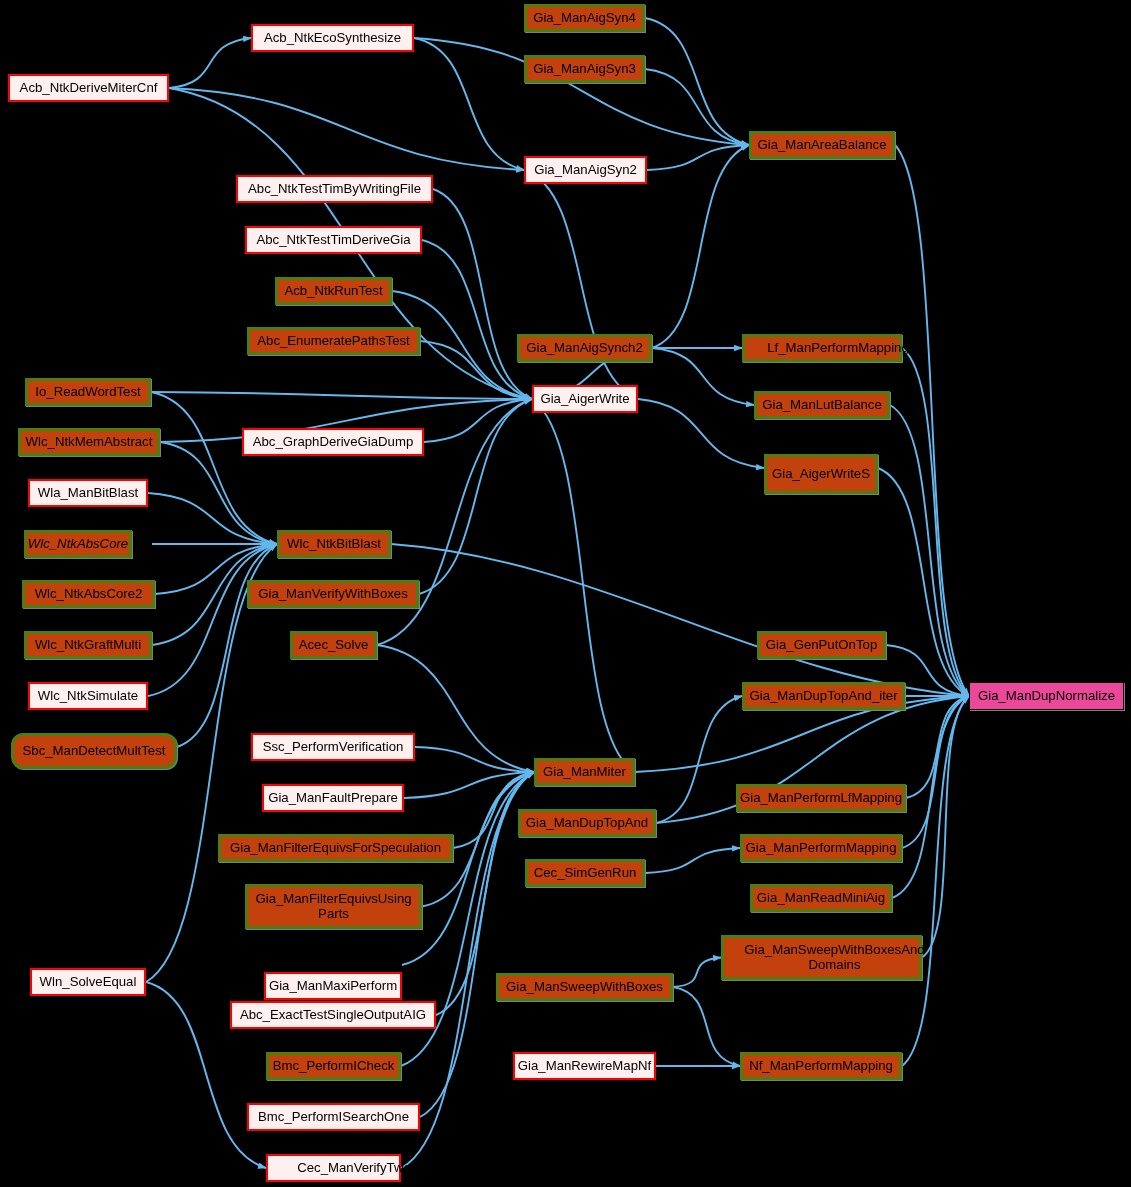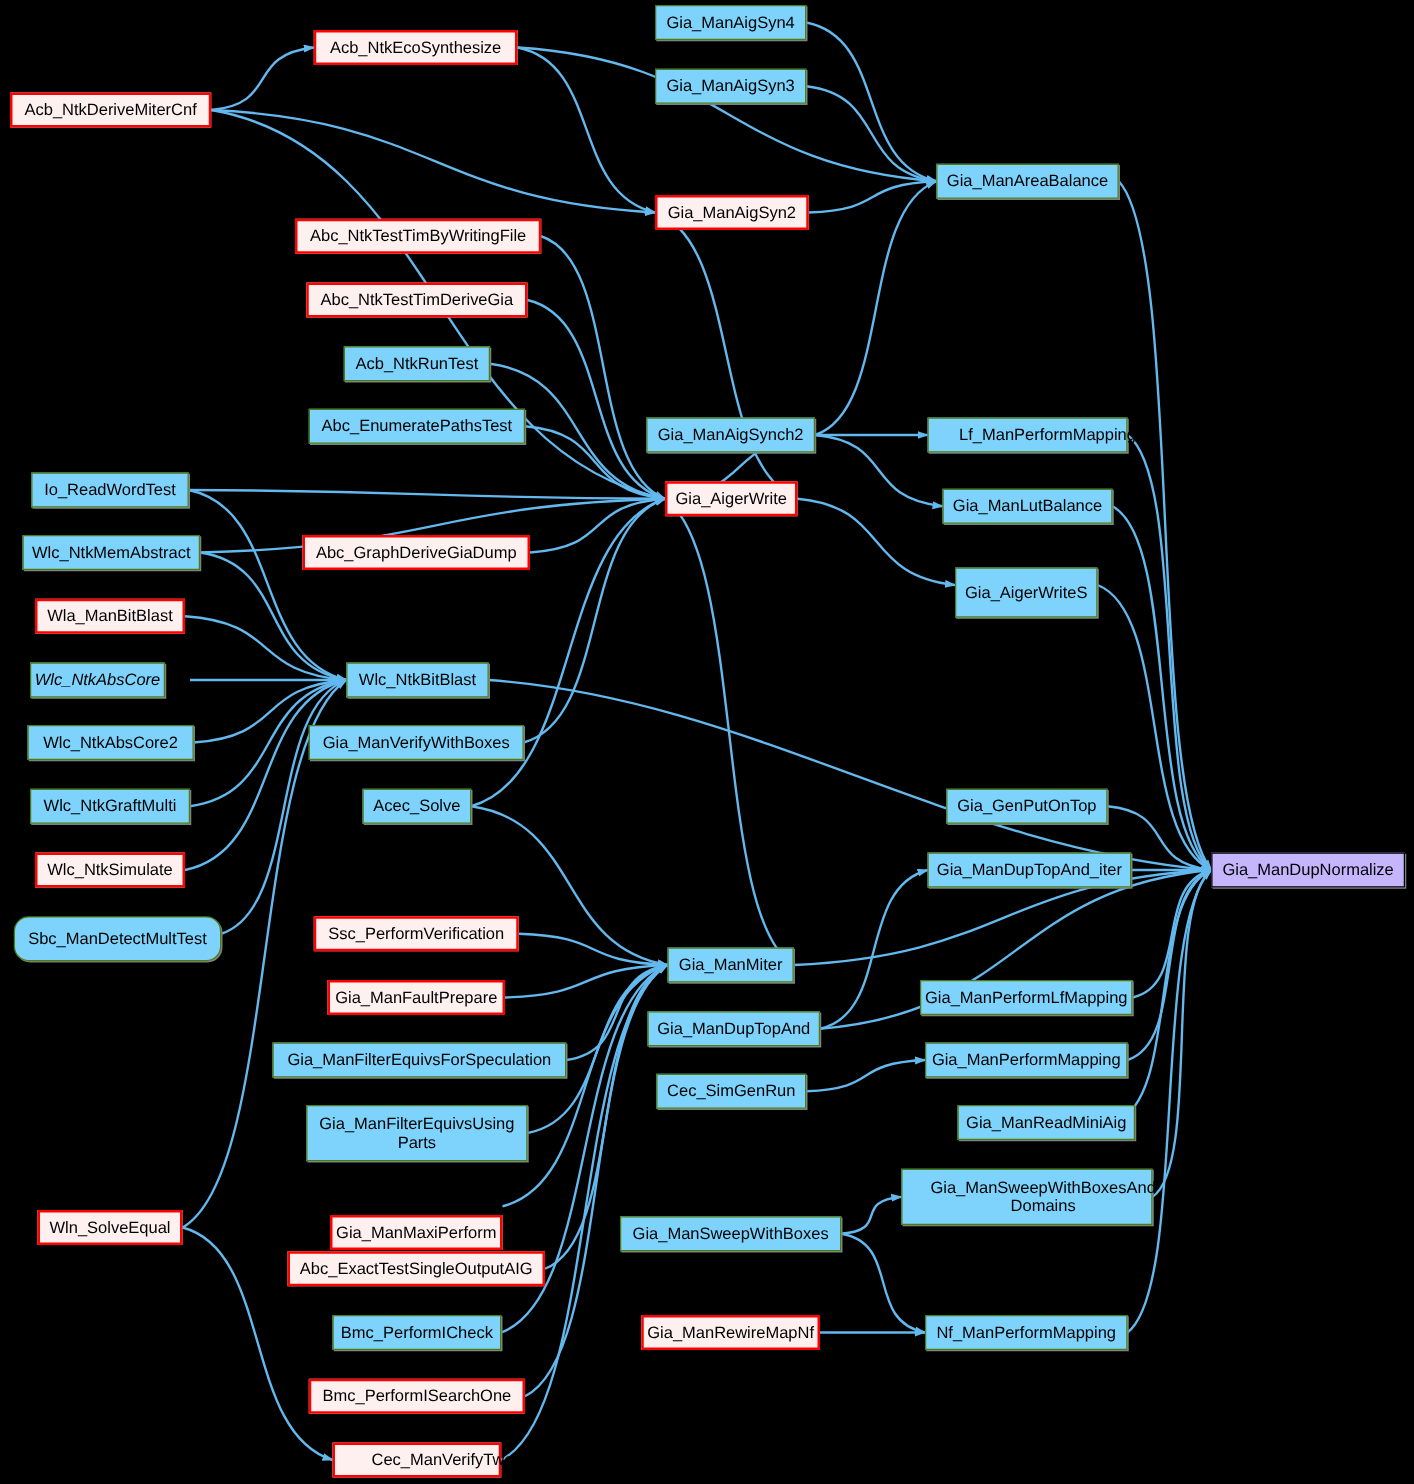--- a/index.html
+++ b/index.html
@@ -2,23 +2,23 @@
 <html><head>
 <meta charset="utf-8">
 <style>
   html,body{margin:0;padding:0;background:#000;}
   #stage{position:relative;width:1131px;height:1187px;background:#000;overflow:hidden;
          font-family:"Liberation Sans","DejaVu Sans",sans-serif;}
   svg#edges{position:absolute;left:0;top:0;width:1131px;height:1187px;}
   .node{position:absolute;box-sizing:border-box;display:flex;align-items:center;
         justify-content:center;text-align:center;font-size:13.2px;line-height:14.5px;
         color:#000;letter-spacing:0px;white-space:pre-line;}
-  .n-plain{background:#7dd3fc;border:1px solid #4d7c0f;box-shadow:1px 1px 0 0 #808080;}
+  .n-plain{background:#c2410c;border:3px solid #4d7c0f;box-shadow:1px 1px 0 0 #808080;}
   .n-red{background:#fff0f0;border:2px solid #ff0000;}
-  .n-cur{background:#c4b5fd;border:1px solid #000000;box-shadow:1px 1px 0 0 #808080;}
+  .n-cur{background:#ec4899;border:1px solid #000000;box-shadow:1px 1px 0 0 #808080;}
 </style>
 </head>
 <body>
 
 <div id="stage">
   <svg id="edges" viewBox="0 0 1131 1187">
     <defs>
       <marker id="ah" markerWidth="9" markerHeight="9" refX="8" refY="3.2" orient="auto" markerUnits="userSpaceOnUse">
         <path d="M0,0 L9,3.2 L0,6.4 z" fill="#63b8ee"></path>
       </marker>
@@ -123,21 +123,21 @@
       <div class="node n-red" style="left: 251px; top: 733px; width: 164px; height: 28px;">Ssc_PerformVerification</div>
       <div class="node n-plain" style="left: 534px; top: 758px; width: 101px; height: 28px;">Gia_ManMiter</div>
       <div class="node n-red" style="left: 262px; top: 784px; width: 142px; height: 28px;">Gia_ManFaultPrepare</div>
       <div class="node n-plain" style="left: 736px; top: 784px; width: 170px; height: 28px;">Gia_ManPerformLfMapping</div>
       <div class="node n-plain" style="left: 218px; top: 834px; width: 235px; height: 28px;">Gia_ManFilterEquivsForSpeculation</div>
       <div class="node n-plain" style="left: 518px; top: 809px; width: 138px; height: 28px;">Gia_ManDupTopAnd</div>
       <div class="node n-plain" style="left: 740px; top: 834px; width: 162px; height: 28px;">Gia_ManPerformMapping</div>
       <div class="node n-plain" style="left: 525px; top: 859px; width: 120px; height: 28px;">Cec_SimGenRun</div>
       <div class="node n-plain" style="left: 245px; top: 884px; width: 177px; height: 45px;">Gia_ManFilterEquivsUsing
 Parts</div>
-      <div class="node n-plain" style="left: 750px; top: 884px; width: 142px; height: 28px; margin-left: 16px;">Gia_ManReadMiniAig</div>
+      <div class="node n-plain" style="left: 750px; top: 884px; width: 142px; height: 28px;">Gia_ManReadMiniAig</div>
       <div class="node n-plain" style="left: 721px; top: 935px; width: 201px; height: 45px; padding-left: 26px;">Gia_ManSweepWithBoxesAnd
 Domains</div>
       <div class="node n-red" style="left: 264px; top: 951px; width: 138px; height: 28px; margin-top: 21px;">Gia_ManMaxiPerform</div>
       <div class="node n-red" style="left: 30px; top: 968px; width: 116px; height: 28px;">Wln_SolveEqual</div>
       <div class="node n-plain" style="left: 496px; top: 973px; width: 177px; height: 28px;">Gia_ManSweepWithBoxes</div>
       <div class="node n-red" style="left: 230px; top: 1001px; width: 206px; height: 28px;">Abc_ExactTestSingleOutputAIG</div>
       <div class="node n-plain" style="left: 266px; top: 1052px; width: 135px; height: 28px;">Bmc_PerformICheck</div>
       <div class="node n-red" style="left: 513px; top: 1052px; width: 143px; height: 28px;">Gia_ManRewireMapNf</div>
       <div class="node n-plain" style="left: 740px; top: 1052px; width: 162px; height: 28px;">Nf_ManPerformMapping</div>
       <div class="node n-red" style="left: 247px; top: 1103px; width: 173px; height: 28px;">Bmc_PerformISearchOne</div>

